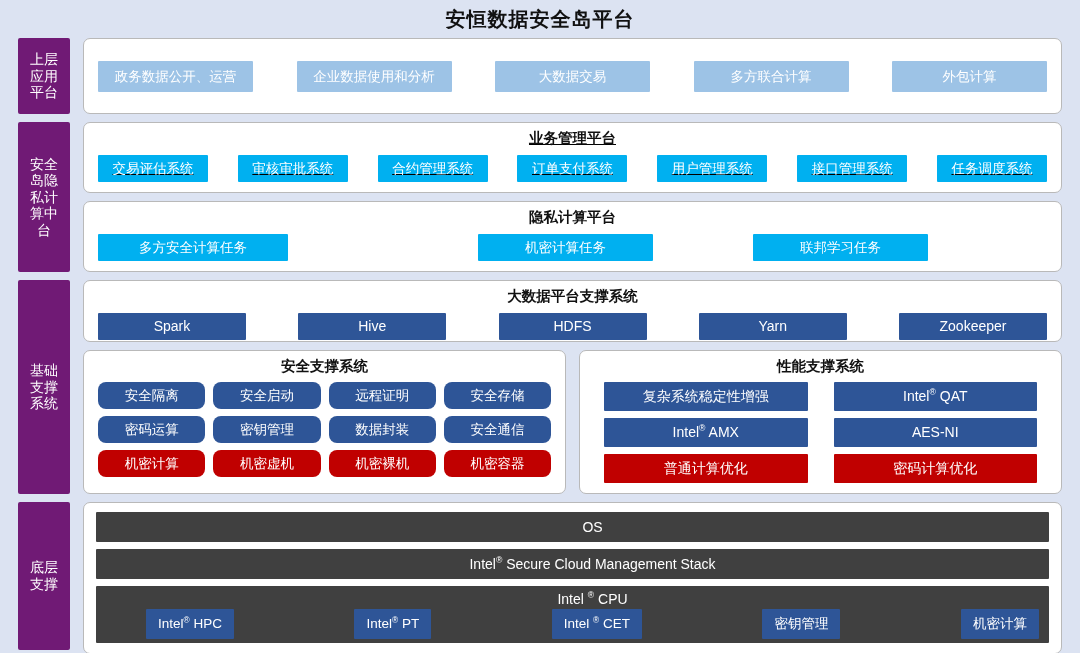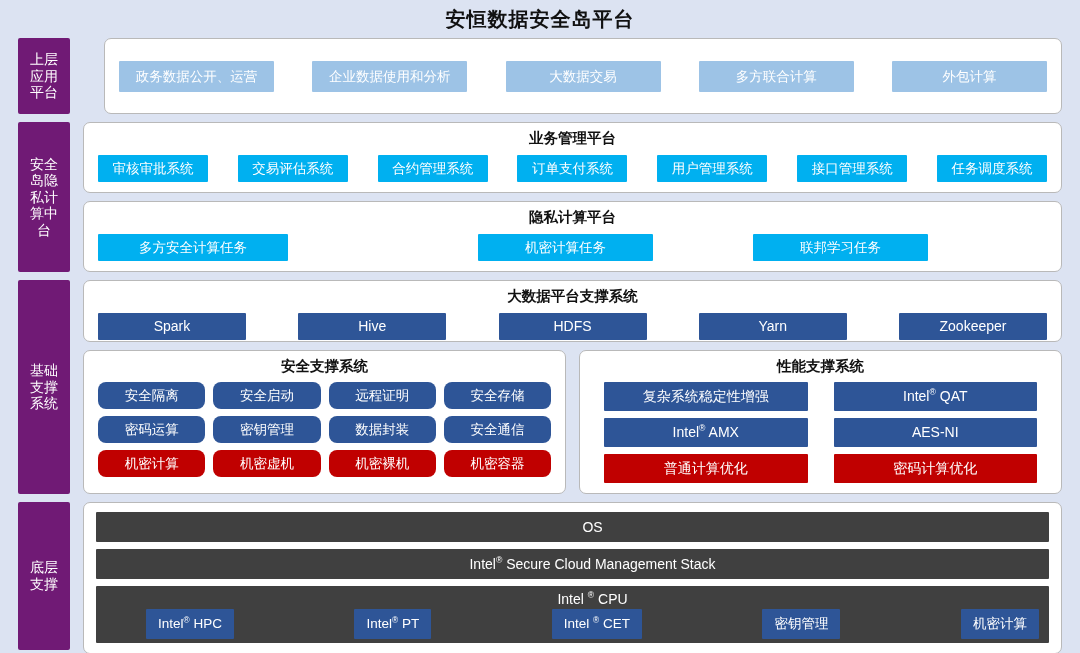--- a/index.html
+++ b/index.html
@@ -69,30 +69,30 @@
   }
   .sec-title{
     text-align:center;
     font-size:14.5px;
     font-weight:bold;
     color:#111;
     padding-top:6px;
   }
 
   
-  .p1{flex:0 0 76px;display:flex;align-items:center;justify-content:space-between;padding:0 14px;margin-left:21px;}
+  .p1{flex:0 0 76px;display:flex;align-items:center;justify-content:space-between;padding:0 14px;}
   .chip-lt{
     background:#9dc3e6;color:#fff;font-size:13.5px;
     height:31px;line-height:31px;text-align:center;
     border-radius:1px;
   }
 
   
   .grp2{flex:0 0 150px;display:flex;flex-direction:column;gap:8px;}
-  .p2a{flex:0 0 71px;}
+  .p2a{flex:0 0 71px;text-decoration:underline;}
   .p2b{flex:0 0 71px;}
   .row-chips{
     display:flex;align-items:center;justify-content:space-between;
     padding:0 14px;margin-top:7px;
   }
   .chip-cy{
     background:#00b0f0;color:#ffffff;font-size:13.5px;
     height:27px;line-height:27px;text-align:center;border-radius:1px;
     padding:0 6px;box-sizing:border-box;
   }
@@ -192,22 +192,22 @@
           <div class="chip-lt" style="width: 155px;">企业数据使用和分析</div>
           <div class="chip-lt" style="width: 155px;">大数据交易</div>
           <div class="chip-lt" style="width: 155px;">多方联合计算</div>
           <div class="chip-lt" style="width: 155px;">外包计算</div>
         </div>
 
       <div class="grp2">
         <div class="panel p2a">
           <div class="sec-title">业务管理平台</div>
           <div class="row-chips" id="biz-row">
+              <div class="chip-cy" style="width: 110px;">交易评估系统</div>
               <div class="chip-cy" style="width: 110px;">审核审批系统</div>
-              <div class="chip-cy" style="width: 110px;">交易评估系统</div>
               <div class="chip-cy" style="width: 110px;">合约管理系统</div>
               <div class="chip-cy" style="width: 110px;">订单支付系统</div>
               <div class="chip-cy" style="width: 110px;">用户管理系统</div>
               <div class="chip-cy" style="width: 110px;">接口管理系统</div>
               <div class="chip-cy" style="width: 110px;">任务调度系统</div>
             </div>
         </div>
         <div class="panel p2b">
           <div class="sec-title">隐私计算平台</div>
           <div class="row-chips" id="priv-row" style="justify-content: flex-start;">

